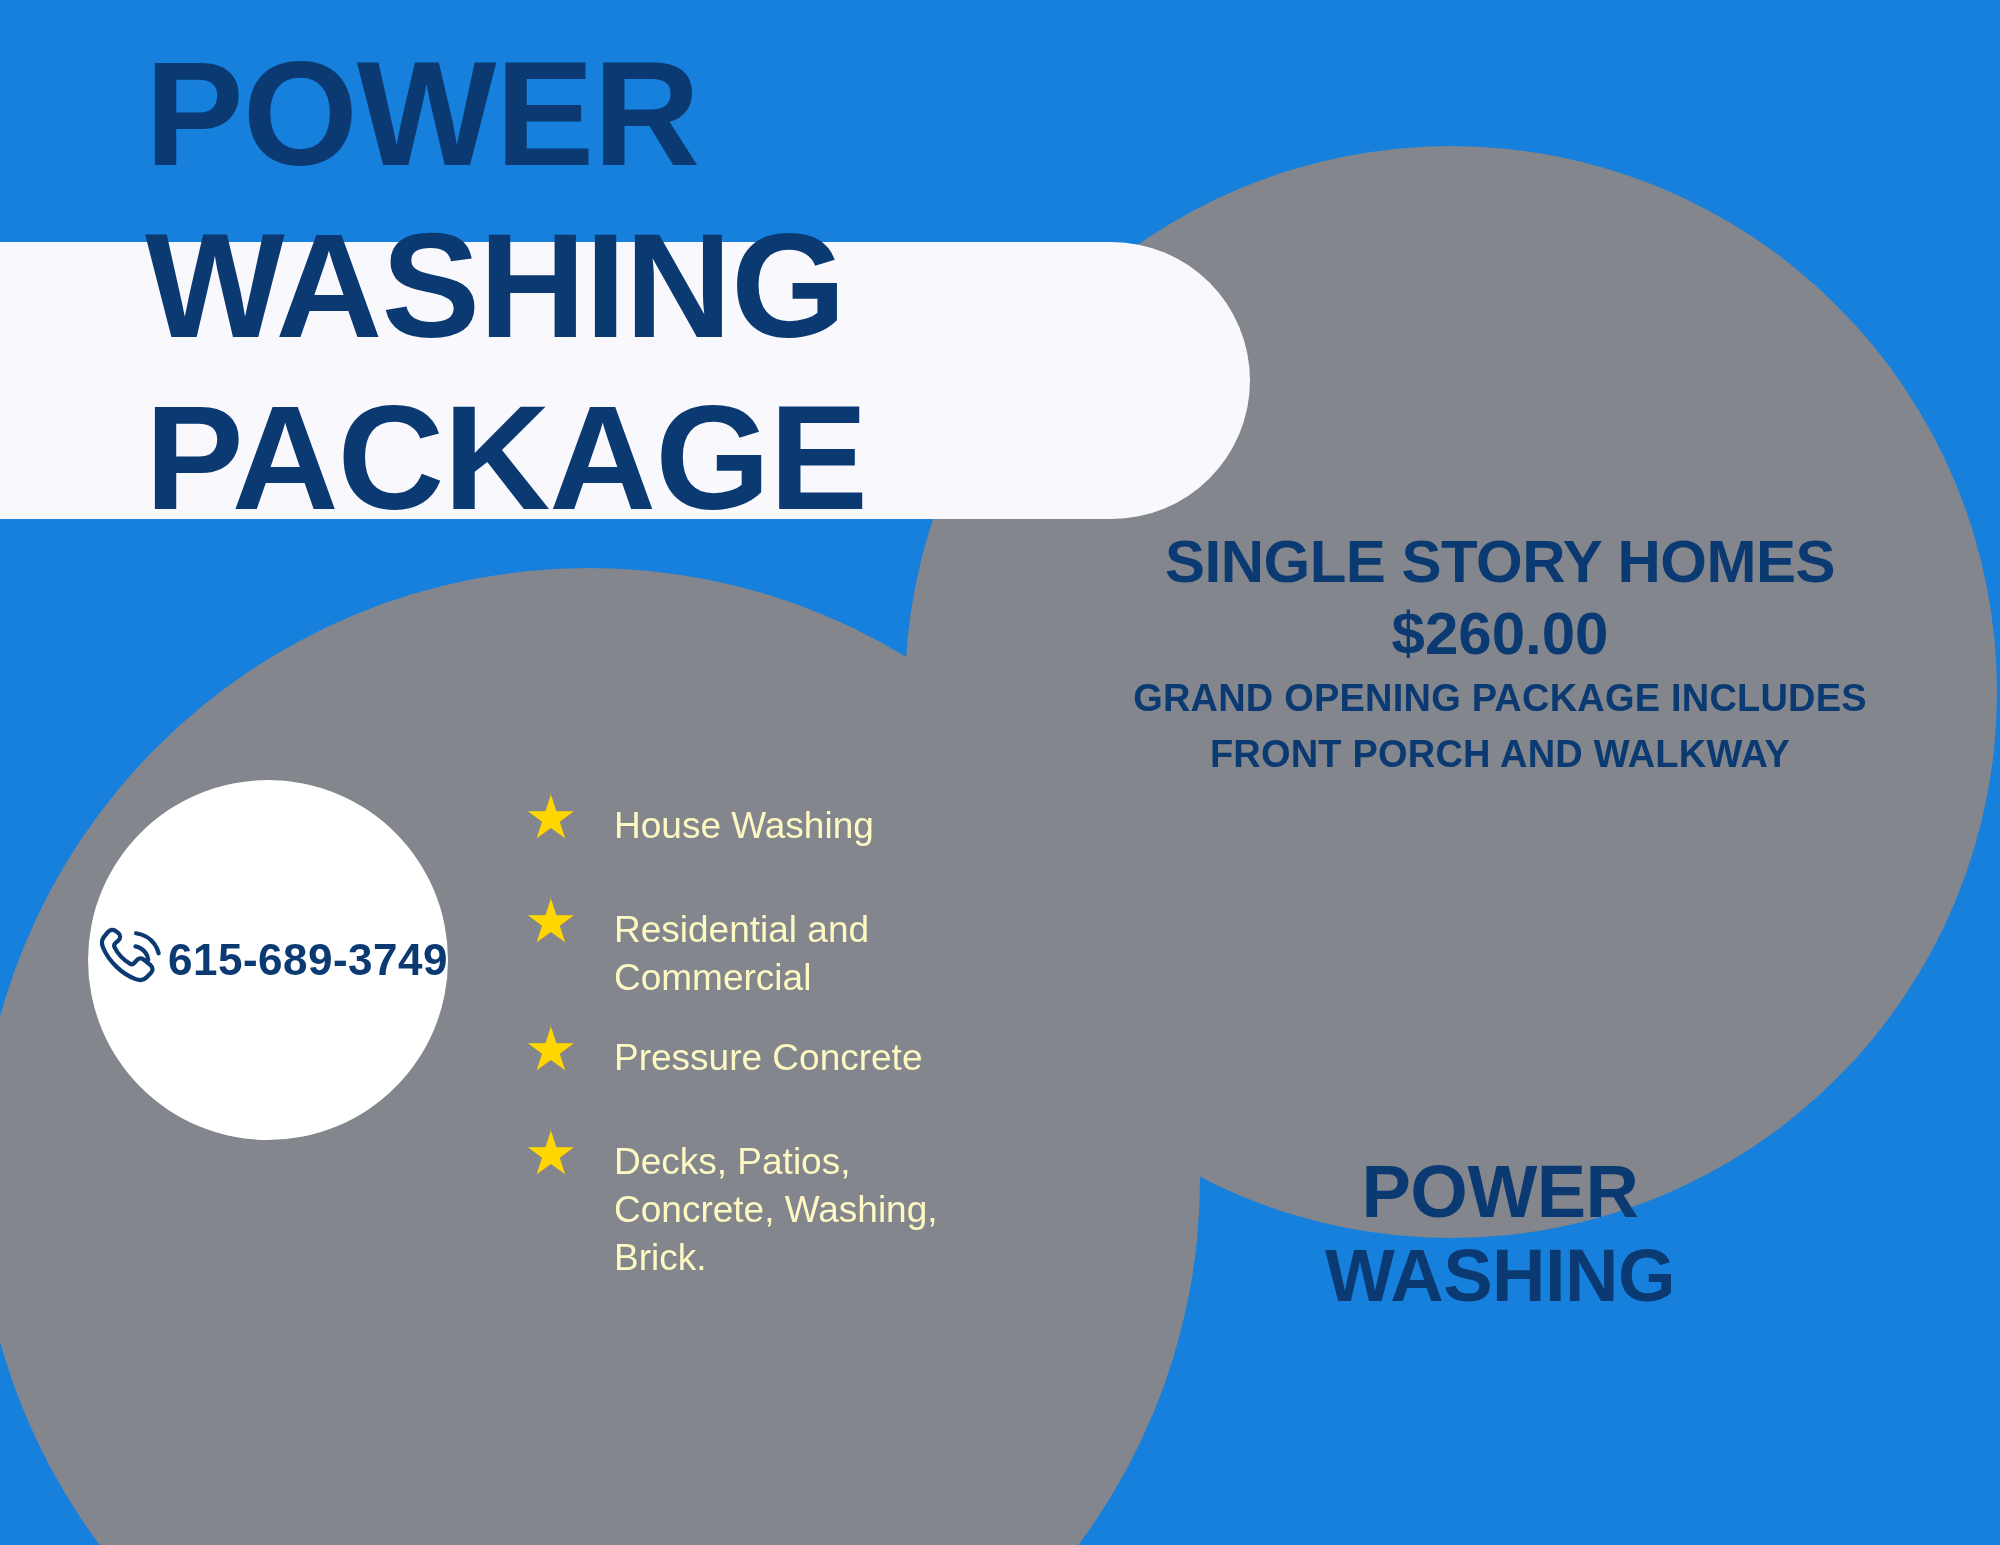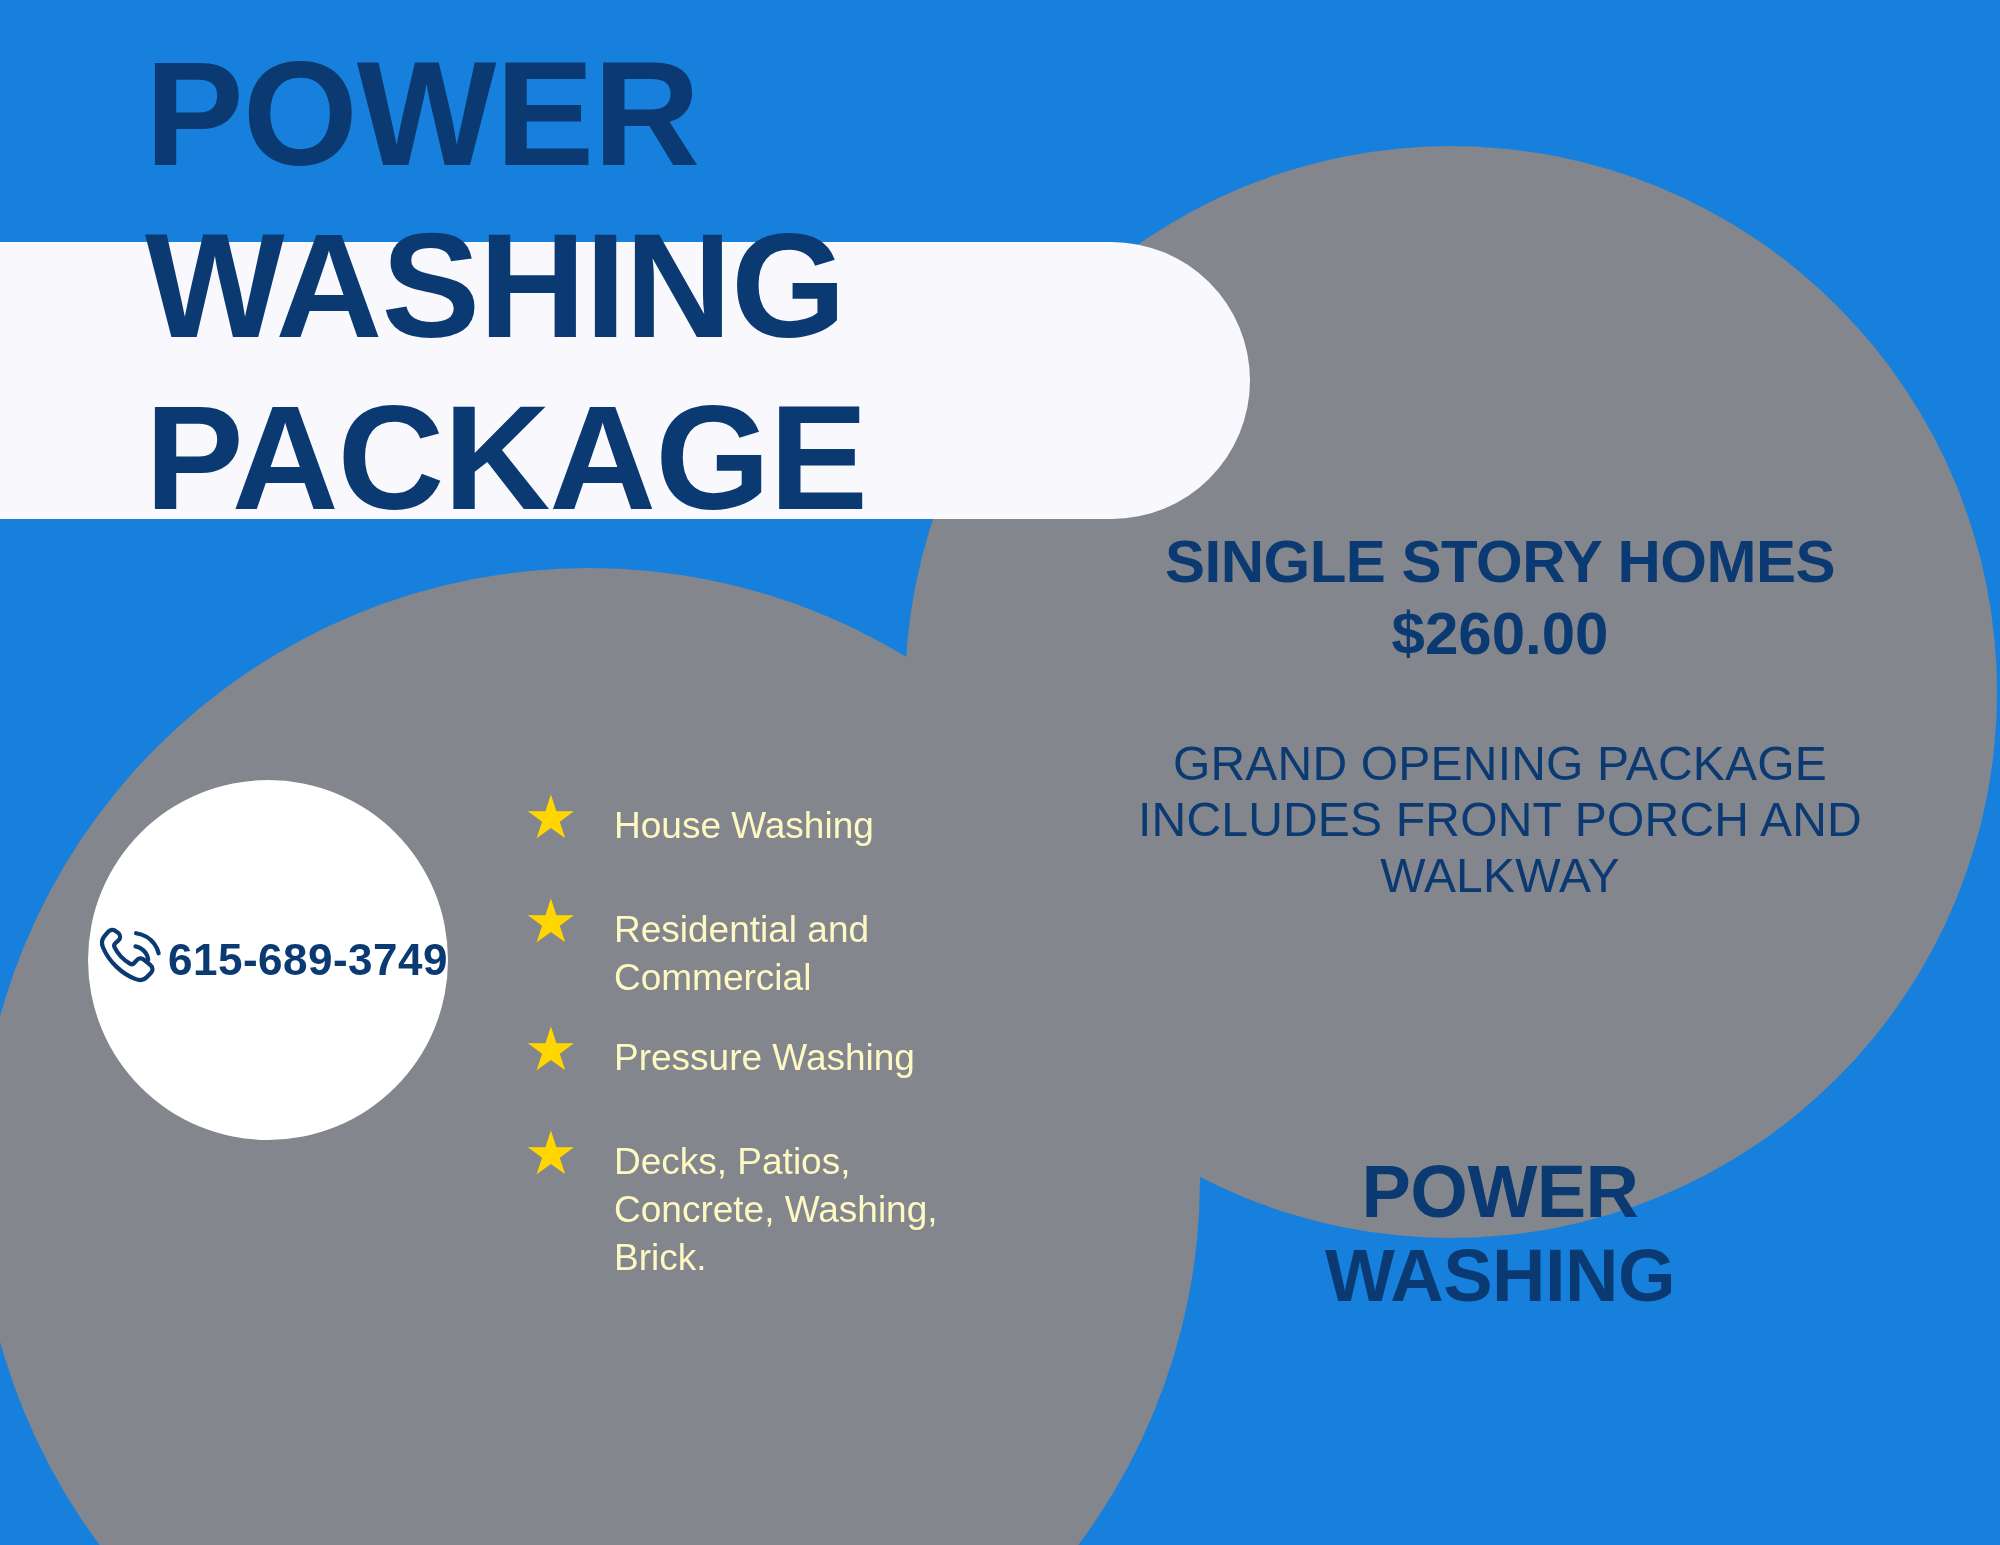--- a/index.html
+++ b/index.html
@@ -129,23 +129,22 @@
     font-weight: bold;
     line-height: 72px;
     letter-spacing: -0.5px;
   }
   #offer-price {
     font-size: 60px;
     font-weight: bold;
     line-height: 72px;
   }
   #offer-details {
-    margin-top: 66px;
-    font-size: 48px;
-    font-weight: normal;
+    font-size: 38px;
+    font-weight: bold;
     line-height: 56px;
     letter-spacing: 0.2px;
   }
 
   #brand-block {
     position: absolute;
     left: 1120px;
     top: 1150px;
     width: 760px;
     text-align: center;
@@ -190,21 +189,21 @@
     <div class="service-row">
       <span class="service-star">★</span>
       <span class="service-text">House Washing</span>
     </div>
     <div class="service-row">
       <span class="service-star">★</span>
       <span class="service-text">Residential and Commercial</span>
     </div>
     <div class="service-row">
       <span class="service-star">★</span>
-      <span class="service-text">Pressure Washing</span>
+      <span class="service-text">Pressure Concrete</span>
     </div>
     <div class="service-row">
       <span class="service-star">★</span>
       <span class="service-text">Decks, Patios, Concrete, Washing, Brick.</span>
     </div>
   </div>
 
   <div id="offer-block">
     <div id="offer-headline">SINGLE STORY HOMES</div>
     <div id="offer-price">$260.00</div>

